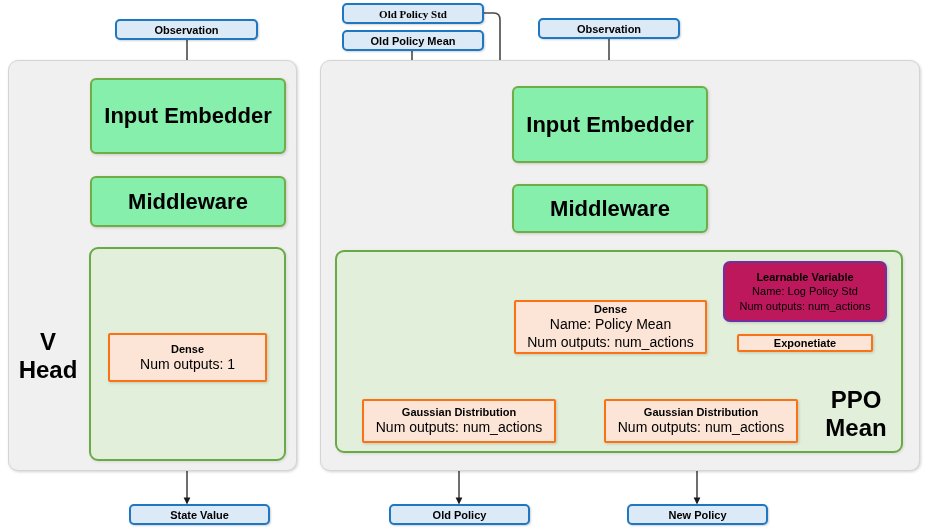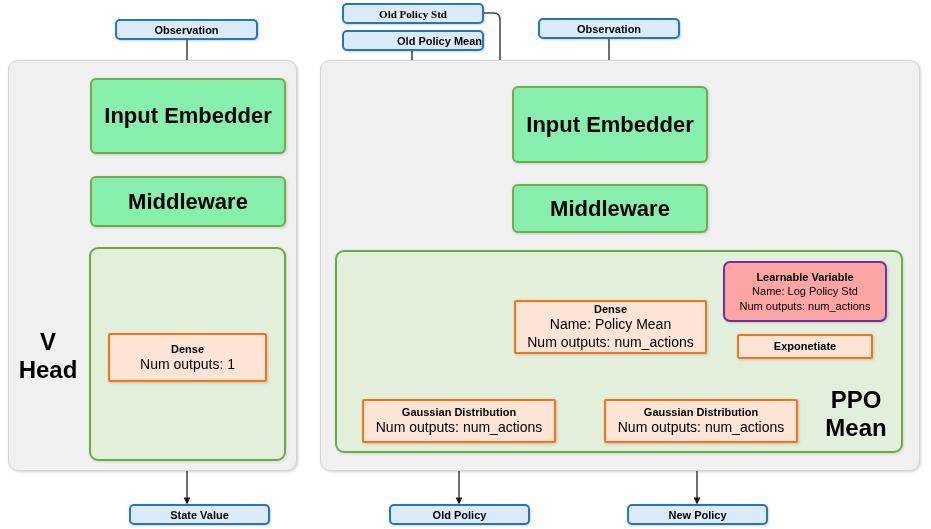--- a/index.html
+++ b/index.html
@@ -80,21 +80,21 @@
     font-size: 11px;
   }
   .block-orange .sub {
     font-size: 14px;
     text-align: right;
   }
 
   
   .block-purple {
     position: absolute;
-    background: #fca5a5;
+    background: #be185d;
     border: 2px solid #7030a0;
     border-radius: 7px;
     box-sizing: border-box;
     display: flex;
     flex-direction: column;
     align-items: center;
     justify-content: center;
     box-shadow: 1px 1px 3px rgba(0,0,0,0.16);
     color: #000;
     line-height: 1.32;
@@ -201,21 +201,21 @@
 
   <div class="panel-green" style="left:335px; top:250px; width:568px; height:203px;"></div>
 
   <div class="head-caption" style="left:810px; top:386px; width:92px; font-size:24px;">PPO
 Mean</div>
 
   <div class="pill-blue" style="left:342px; top:3px; width:142px; height:21px;font-family:Liberation Serif, serif;">
     <span>Old Policy Std</span>
   </div>
 
-  <div class="pill-blue" style="left:342px; top:30px; width:142px; height:21px;justify-content:flex-end;">
+  <div class="pill-blue" style="left:342px; top:30px; width:142px; height:21px;">
     <span>Old Policy Mean</span>
   </div>
 
   <div class="pill-blue" style="left:538px; top:18px; width:142px; height:21px;">
     <span>Observation</span>
   </div>
 
   <div class="block-green" style="left:512px; top:86px; width:196px; height:77px; font-size:22px;">
     <span>Input Embedder</span>
   </div>
@@ -229,21 +229,21 @@
     <span class="sub">Name: Policy Mean</span>
     <span class="sub">Num outputs: num_actions</span>
   </div>
 
   <div class="block-purple" style="left:723px; top:261px; width:164px; height:61px;">
     <span class="ttl">Learnable Variable</span>
     <span class="sub">Name: Log Policy Std</span>
     <span class="sub">Num outputs: num_actions</span>
   </div>
 
-  <div class="block-orange" style="left:737px; top:334px; width:136px; height:25px;">
+  <div class="block-orange" style="left:737px; top:334px; width:136px; height:18px;">
     <span class="ttl">Exponetiate</span>
   </div>
 
   <div class="block-orange" style="left:362px; top:399px; width:194px; height:44px;">
     <span class="ttl">Gaussian Distribution</span>
     <span class="sub">Num outputs: num_actions</span>
   </div>
 
   <div class="block-orange" style="left:604px; top:399px; width:194px; height:44px;">
     <span class="ttl">Gaussian Distribution</span>

